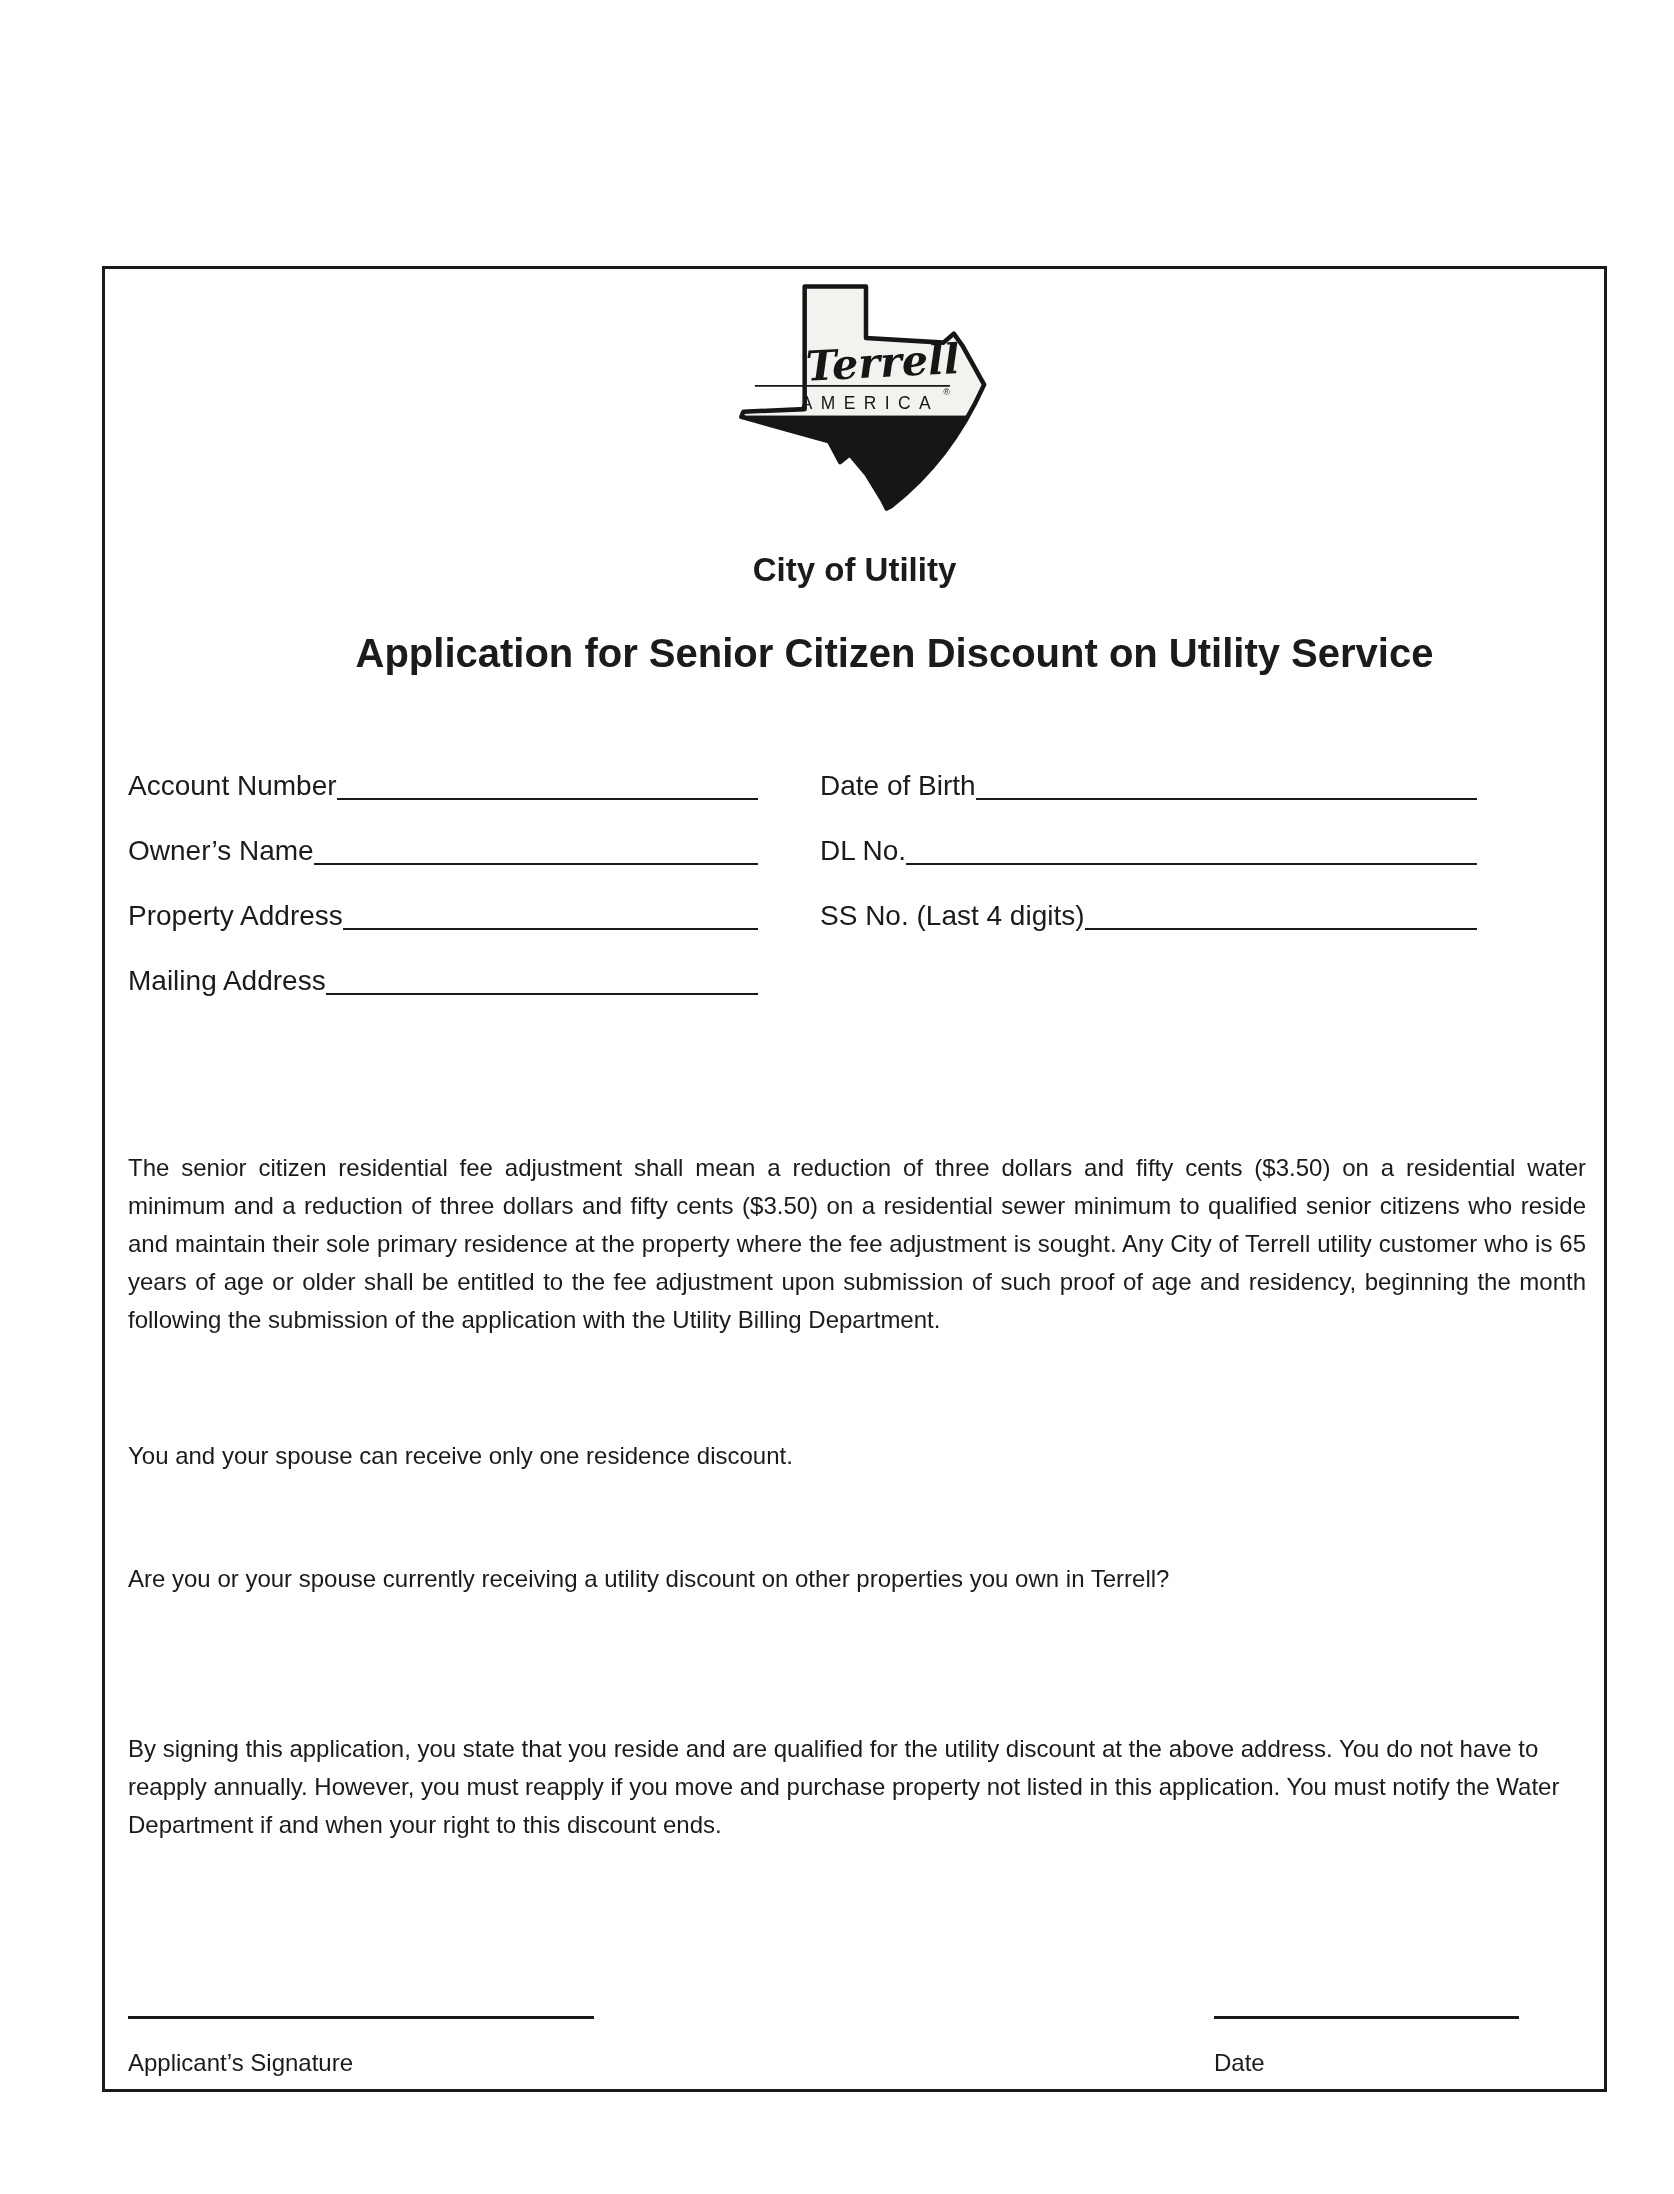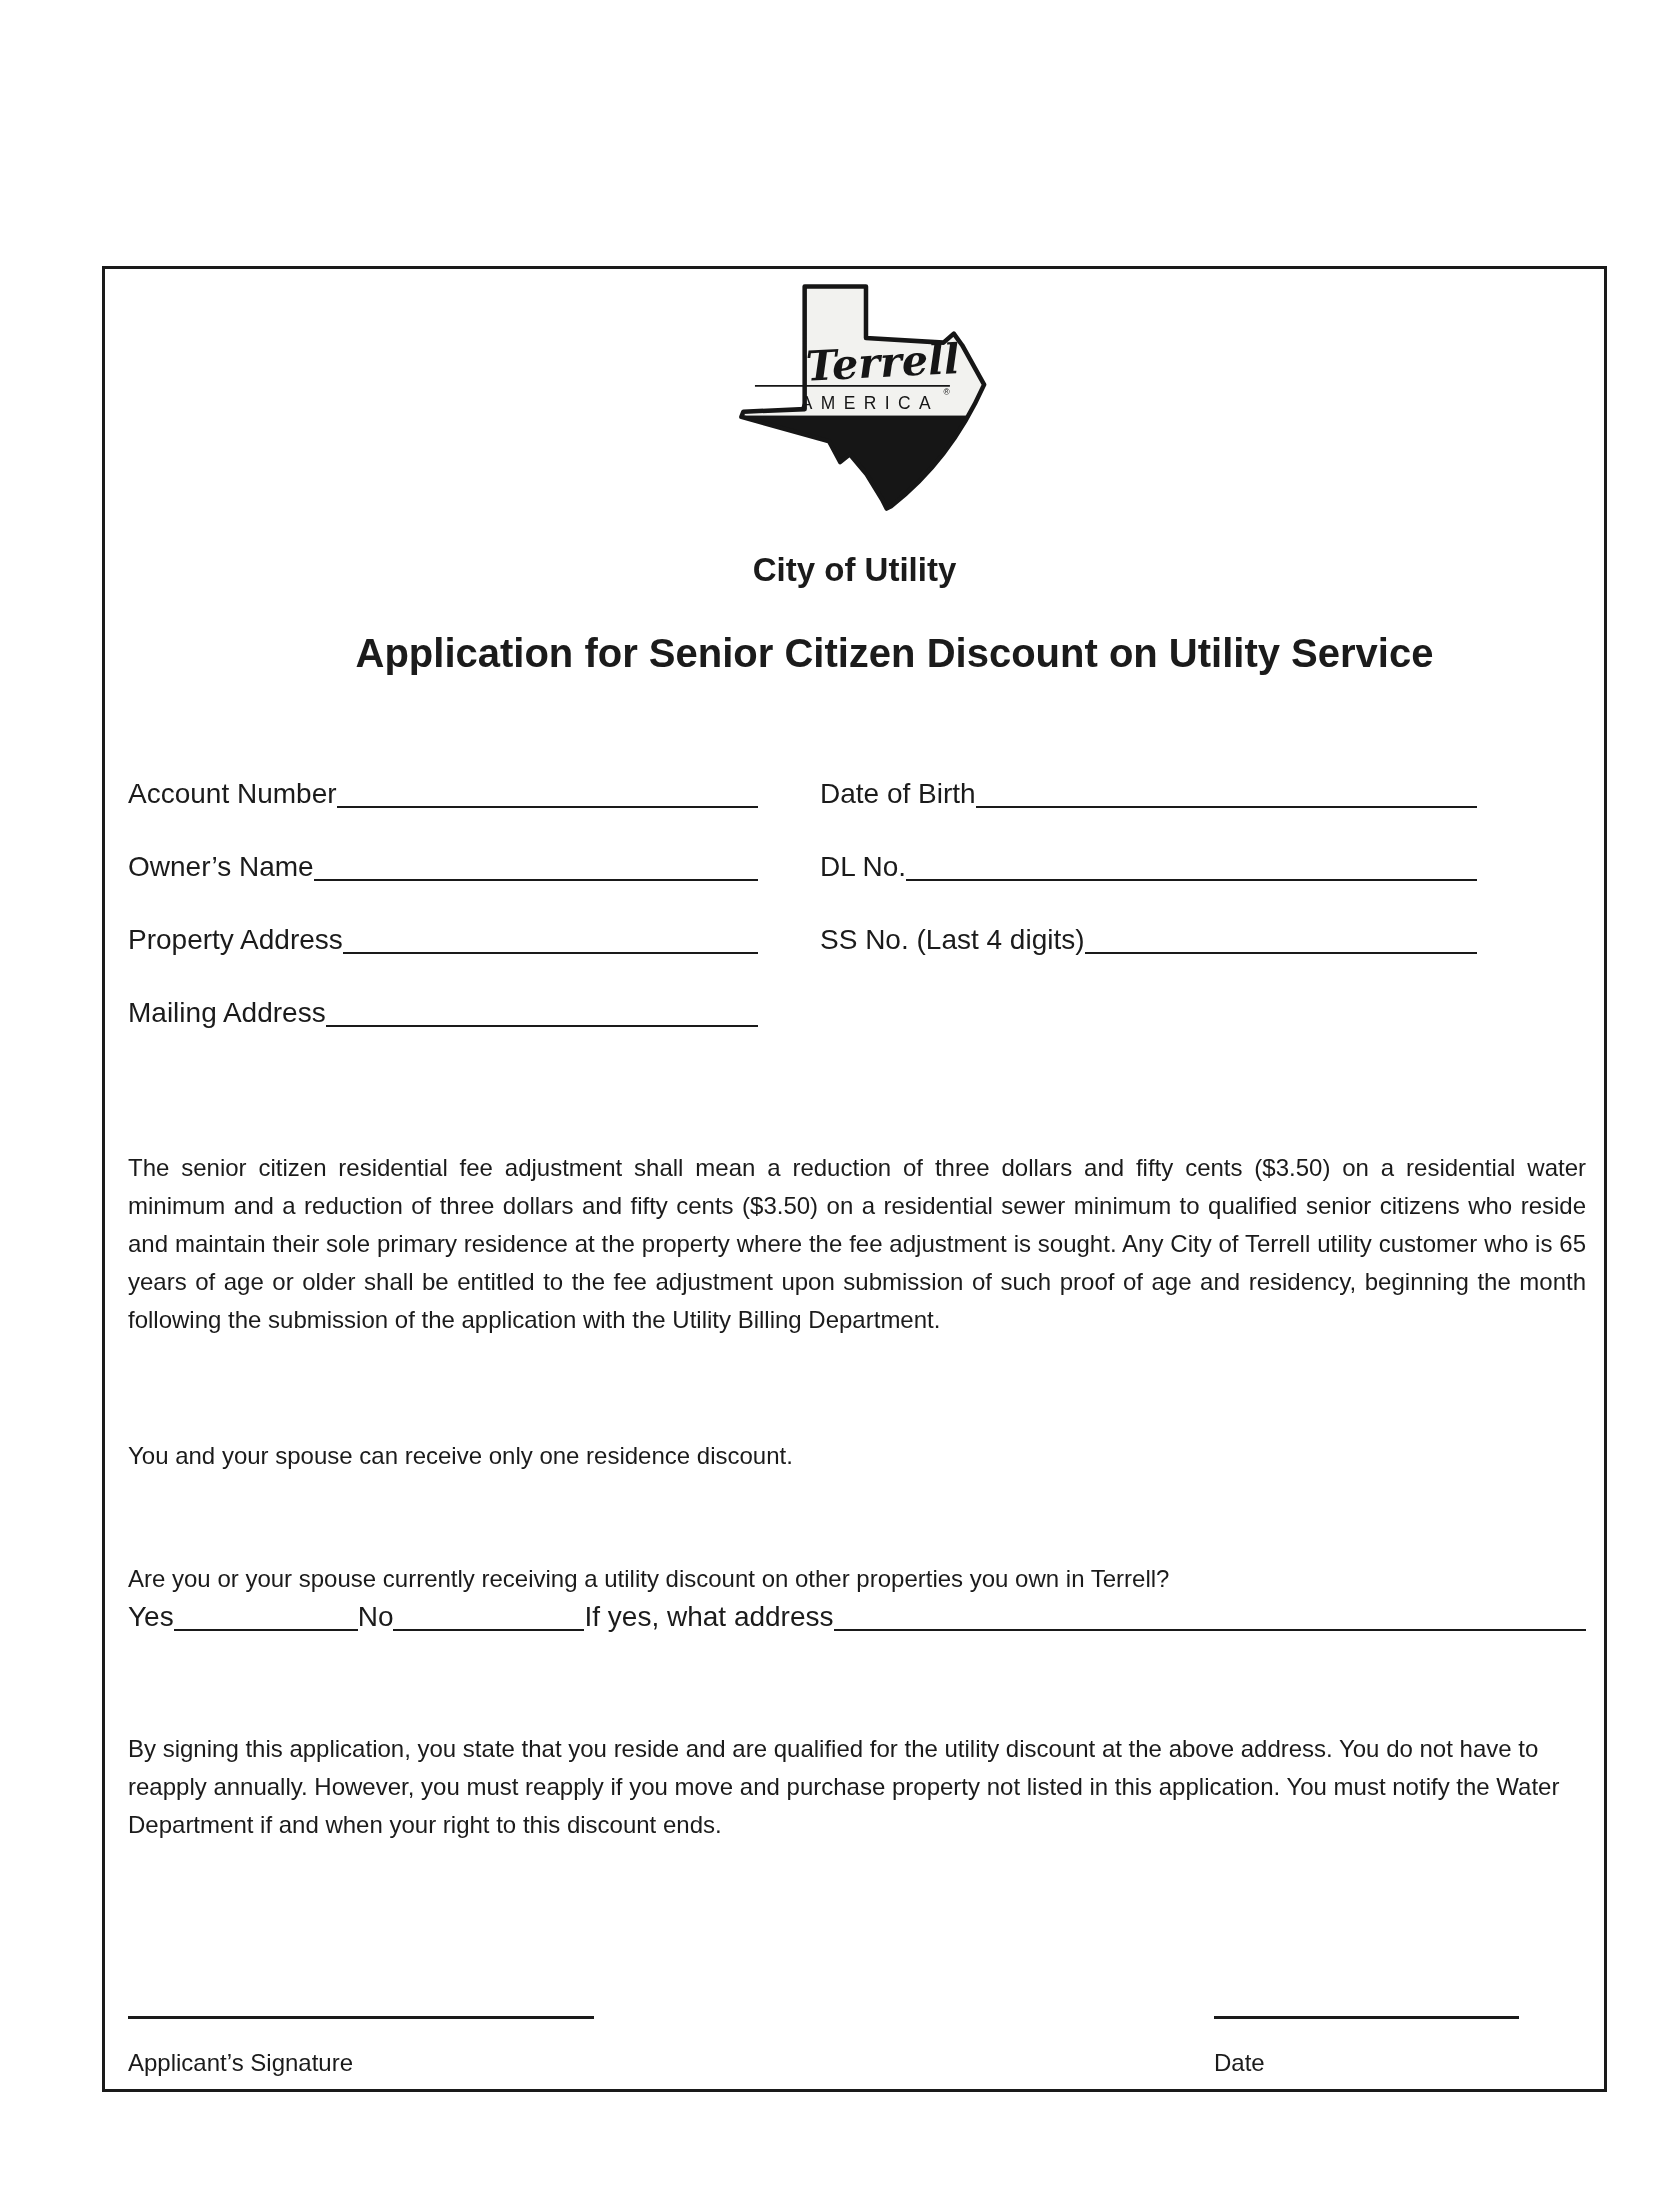--- a/index.html
+++ b/index.html
@@ -16,21 +16,21 @@
     position:absolute;left:0;top:282px;width:100%;text-align:center;
     font-size:33px;font-weight:bold;letter-spacing:0;
   }
   .subtitle{
     position:absolute;left:0;top:362px;width:100%;text-align:center;
     font-size:40px;font-weight:bold;margin-left:40px;
   }
   .col{position:absolute;top:493px;display:flex;flex-direction:column;}
   .col-left{left:23px;width:630px;}
   .col-right{left:715px;width:657px;}
-  .field-row{display:flex;align-items:flex-end;height:38px;margin-bottom:27px;font-size:28px;margin-top:8px;}
+  .field-row{display:flex;align-items:flex-end;height:38px;margin-bottom:27px;font-size:28px;}
   .flabel{white-space:nowrap;line-height:1.05;}
   .blank{flex:1;border-bottom:2.7px solid #1a1a1a;height:100%;min-width:27px;}
   .note{position:absolute;left:315px;top:758px;font-size:28px;white-space:nowrap;}
   .para{position:absolute;left:23px;width:1458px;font-size:24px;line-height:38px;}
   .para-fee{top:880px;text-align:justify;}
   .para-spouse{top:1168px;}
   .para-question{top:1291px;}
   .para-cert{top:1461px;}
   .yesno{
     position:absolute;left:23px;top:1331px;width:1458px;height:31px;
@@ -111,28 +111,20 @@
       </div>
     </div>
 
 
     <div class="para para-fee">The senior citizen residential fee adjustment shall mean a reduction of three dollars and fifty cents ($3.50) on a residential water minimum and a reduction of three dollars and fifty cents ($3.50) on a residential sewer minimum to qualified senior citizens who reside and maintain their sole primary residence at the property where the fee adjustment is sought. Any City of Terrell utility customer who is 65 years of age or older shall be entitled to the fee adjustment upon submission of such proof of age and residency, beginning the month following the submission of the application with the Utility Billing Department.</div>
 
     <div class="para para-question">Are you or your spouse currently receiving a utility discount on other properties you own in Terrell?</div>
 
     <div class="para para-spouse">You and your spouse can receive only one residence discount.</div>
 
-    <div class="yesno">
-      <span class="yn-label">Yes</span>
-      <span class="yn-blank yes"></span>
-      <span class="yn-label">No</span>
-      <span class="yn-blank no"></span>
-      <span class="yn-label">If yes, what address</span>
-      <span class="yn-blank addr"></span>
-    </div>
 
     <div class="para para-cert">By signing this application, you state that you reside and are qualified for the utility discount at the above address. You do not have to reapply annually. However, you must reapply if you move and purchase property not listed in this application. You must notify the Water Department if and when your right to this discount ends.</div>
 
     <div class="sigline sig-line"></div>
     <div class="sigline date-line"></div>
     <div class="siglabel sig-label">Applicant’s Signature</div>
     <div class="siglabel date-label">Date</div>
 
   </div>
 </div>

